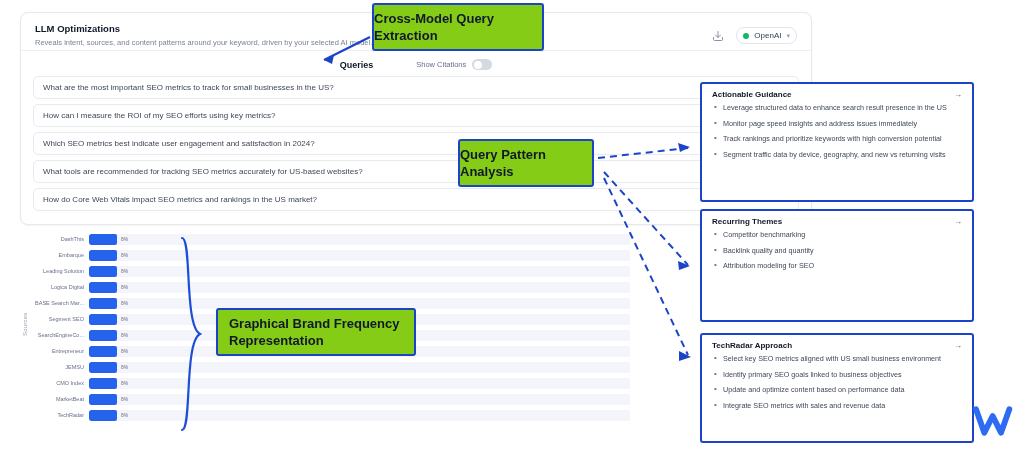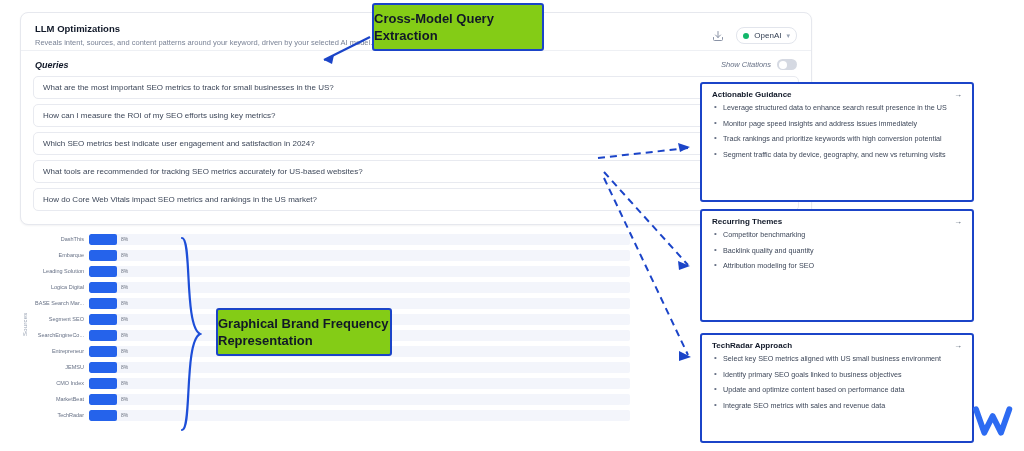--- a/index.html
+++ b/index.html
@@ -82,23 +82,22 @@
   }
   .chev {
     font-size: 7px;
     color: #98a2b3;
   }
 
   
   .queries-bar {
     display: flex;
     align-items: center;
-    justify-content: space-between;
+    justify-content: center;
     padding: 8px 14px 6px 14px;
-    font-style: italic;
   }
   .queries-label {
     font-size: 9px;
     font-weight: bold;
     color: #101828;
   }
   .citations-wrap {
     display: flex;
     align-items: center;
     gap: 6px;
@@ -265,21 +264,21 @@
     display: flex;
     align-items: center;
     justify-content: center;
     color: #111827;
     font-weight: bold;
     line-height: 17px;
     box-sizing: border-box;
   }
   #callout-cross  { left: 360px; top: 3px;   width: 172px; height: 48px; font-size: 13px; }
   #callout-query  { left: 446px; top: 139px; width: 136px; height: 48px; font-size: 13px; }
-  #callout-graph  { left: 204px; top: 308px; width: 176px; height: 48px; font-size: 13px; }
+  #callout-graph  { left: 204px; top: 308px; width: 200px; height: 48px; font-size: 13px; padding-left: 11px; }
 
   .svg-overlay {
     position: absolute;
     left: 0; top: 0;
     width: 1024px; height: 451px;
     pointer-events: none;
   }
 
   
   .logo {
@@ -493,19 +492,20 @@
       <path d="M586 158 L 676 148"></path>
       <path d="M592 172 L 676 265"></path>
       <path d="M592 178 L 676 355"></path>
     </g>
     <path d="M678 147 L 666 143 L 668 152 Z" fill="#1b44c8"></path>
     <path d="M678 266 L 666 261 L 667 270 Z" fill="#1b44c8"></path>
     <path d="M679 357 L 667 351 L 667 361 Z" fill="#1b44c8"></path>
   </svg>
 
   <div class="callout" id="callout-cross">Cross-Model Query Extraction</div>
+  <div class="callout" id="callout-query">Query Pattern Analysis</div>
   <div class="callout" id="callout-graph">Graphical Brand Frequency Representation</div>
 
   <svg class="logo" viewBox="0 0 60 48">
     <path d="M6 10 L16 38 L26 18 L36 38 L46 10" stroke="#2d6bf2" stroke-width="7" fill="none" stroke-linecap="round" stroke-linejoin="round"></path>
   </svg>
 
 </div>
 
 </body></html>

